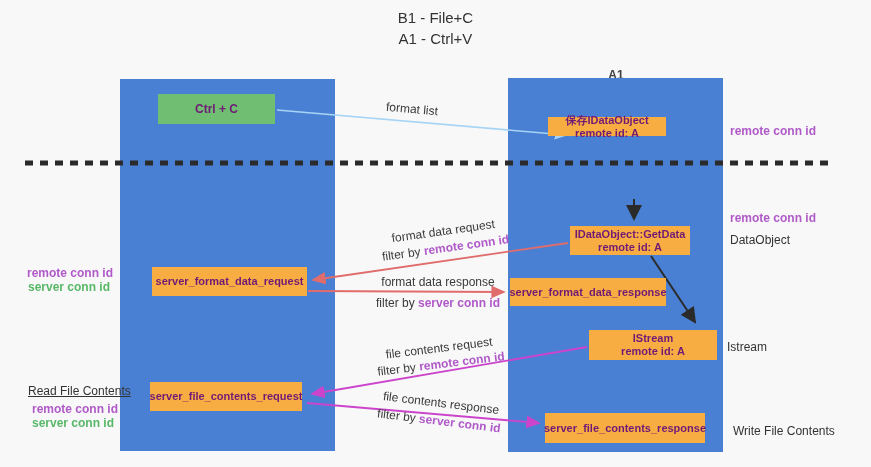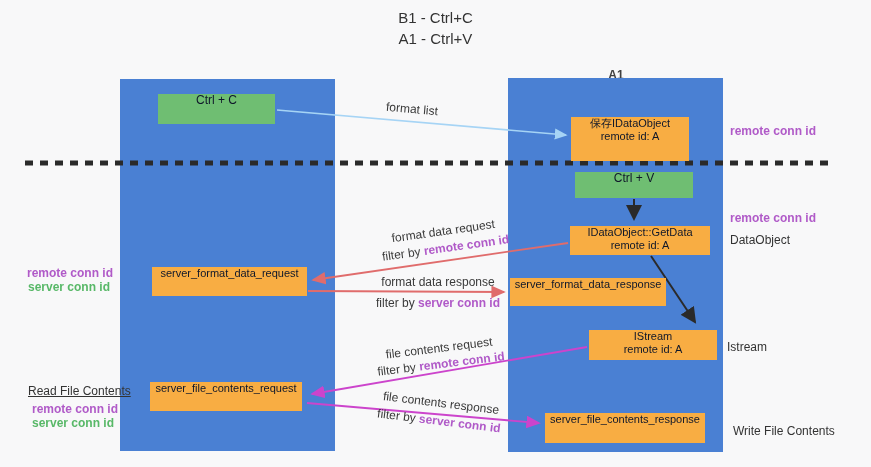--- a/index.html
+++ b/index.html
@@ -2,38 +2,38 @@
 <html><head>
 <meta charset="utf-8">
 <style>
   html,body{margin:0;padding:0;background:#f8f8f9;}
   .stage{position:relative;width:871px;height:467px;background:#f8f8f9;overflow:hidden;
          font-family:"Liberation Sans", sans-serif;color:#333;}
   .abs{position:absolute;}
   .title{left:0;top:7px;width:871px;text-align:center;font-size:15px;line-height:21px;color:#333;}
   .colhead{text-align:center;font-size:12px;line-height:14px;color:#404040;}
   .lifeline{background:#4a80d3;}
-  .node{display:flex;flex-direction:column;align-items:center;
-        color:#0f172a;text-align:center;line-height:13px;}
+  .node{display:flex;flex-direction:column;align-items:center;justify-content:center;
+        color:#701a75;text-align:center;line-height:13px;font-weight:bold;}
   .green{background:#6fbe72;font-size:12px;}
   .orange{background:#f8ad43;font-size:11px;}
   .sidelabel{font-size:12px;white-space:nowrap;}
   .purple{color:#b05ac8;font-weight:bold;}
   .greentxt{color:#58b868;font-weight:bold;}
   .black{color:#333;}
   .arrowlabel{font-size:12px;color:#3a3a3a;text-align:center;white-space:nowrap;}
   .svglayer{left:0;top:0;pointer-events:none;}
 </style>
 </head>
 <body>
 
 <div class="stage">
 
   <div class="abs title">
-    <div>B1 - Ctrl+C</div>
+    <div>B1 - File+C</div>
     <div>A1 - Ctrl+V</div>
   </div>
 
   <div class="abs colhead" style="left:151px;top:51px;width:120px;margin-top:44px;">
     <div>B1</div>
   </div>
   <div class="abs colhead" style="left:556px;top:68px;width:120px;font-weight:bold;">
     <div>A1</div>
     <div>remote</div>
   </div>
@@ -71,30 +71,27 @@
 
     <line x1="587" y1="347" x2="312" y2="394" stroke="#cc44cc" stroke-width="1.8" marker-end="url(#ah-magenta)"></line>
 
     <line x1="307" y1="403" x2="539" y2="423" stroke="#cc44cc" stroke-width="1.8" marker-end="url(#ah-magenta)"></line>
   </svg>
 
   <div class="abs node green" style="left:158px;top:94px;width:117px;height:30px;">
     <span>Ctrl + C</span>
   </div>
 
-  <div class="abs node orange" style="left:571px;top:117px;width:118px;height:44px;">
+  <div class="abs node orange" style="left:548px;top:117px;width:118px;height:19px;">
     <span>保存IDataObject</span>
     <span>remote id: A</span>
   </div>
 
-  <div class="abs node green" style="left:575px;top:172px;width:118px;height:26px;">
-    <span>Ctrl + V</span>
-  </div>
 
-  <div class="abs node orange" style="left:570px;top:226px;width:140px;height:29px;">
+  <div class="abs node orange" style="left:570px;top:226px;width:120px;height:29px;">
     <span>IDataObject::GetData</span>
     <span>remote id: A</span>
   </div>
 
   <div class="abs node orange" style="left:510px;top:278px;width:156px;height:28px;">
     <span>server_format_data_response</span>
   </div>
 
   <div class="abs node orange" style="left:152px;top:267px;width:155px;height:29px;">
     <span>server_format_data_request</span>

